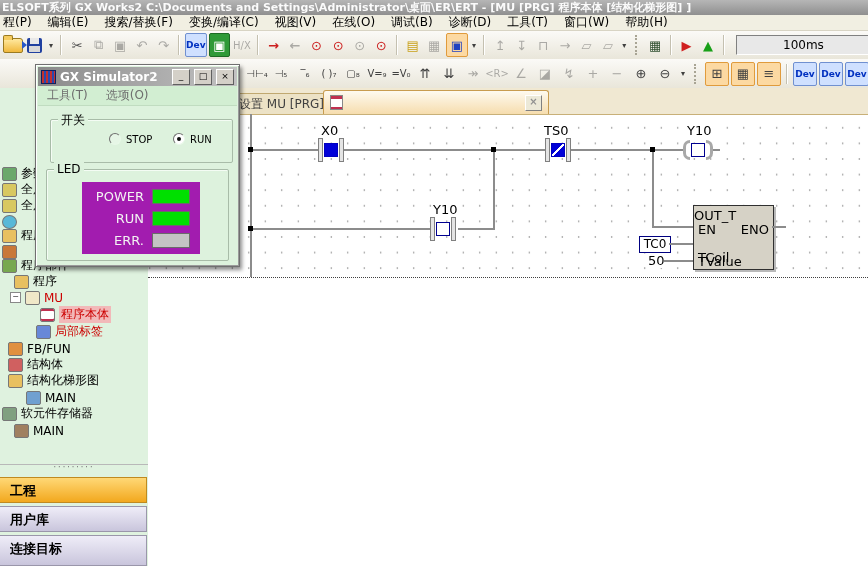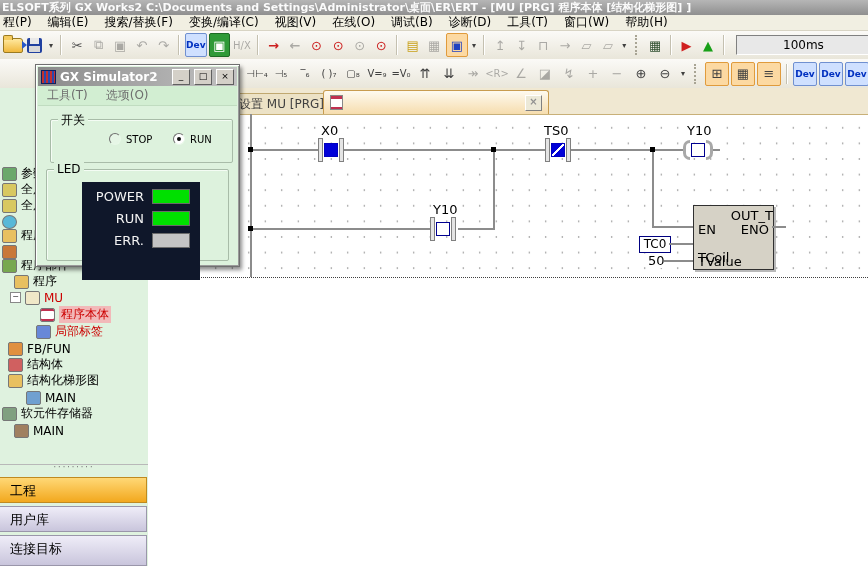--- a/index.html
+++ b/index.html
@@ -31,21 +31,21 @@
   .scanbox{width:150px;height:18px;margin-left:6px;background:#e8e8e8;border:1px solid;border-color:#808080 #ffffff #ffffff #808080;text-align:center;line-height:18px;font-size:12px}
   #tb2-left{left:2px;top:62px}
   
   #sidebar{left:0;top:88px;width:148px;height:478px;background:#dff2df;border-right:1px solid #8a8a8a;overflow:hidden}
   .navrow{position:absolute;display:flex;align-items:center;gap:4px;height:15px;white-space:nowrap;font-size:12px}
   .nico{width:13px;height:12px;border-radius:2px;border:1px solid #777;flex:none}
   .red{color:#cc0000}
   .selrow{background:#f2b9b9;padding:0 2px}
   .expbox{width:9px;height:9px;background:#fff;border:1px solid #888;font-size:8px;line-height:7px;text-align:center;color:#333;flex:none}
   #splitdots{left:0;top:464px;width:148px;height:8px;border-top:1px solid #b8b8b8;text-align:center;color:#707070;font-size:8px;line-height:6px;letter-spacing:2px}
-  .panelbar{left:0;width:147px;height:26px;font-weight:normal;font-size:13px;line-height:26px;padding-left:10px;border:1px solid #9a96aa;border-left:none;box-sizing:border-box}
+  .panelbar{left:0;width:147px;height:26px;font-weight:bold;font-size:13px;line-height:26px;padding-left:10px;border:1px solid #9a96aa;border-left:none;box-sizing:border-box}
   .panel-orange{background:linear-gradient(#ffd876,#f2a81e);border-color:#c08a20}
   .panel-lav{background:linear-gradient(#efedf8,#c9c5dc)}
   
   #editor{left:148px;top:88px;width:720px;height:478px;background:#fff;overflow:hidden}
   #tabbar{position:absolute;left:0;top:0;width:720px;height:26px;background:#f0e8d2;border-bottom:1px solid #c8b078}
   .tab-bg{position:absolute;left:70px;bottom:0;width:110px;height:20px;background:#ece2c6;border:1px solid #c0a870;border-bottom:none;border-radius:3px 3px 0 0;font-size:12px;color:#404040;line-height:20px;padding:0 8px;white-space:nowrap;overflow:hidden}
   .tab-active{position:absolute;left:175px;bottom:0;width:212px;height:23px;background:linear-gradient(#fefaf0,#f6ddae);border:1px solid #c89c50;border-bottom:none;border-radius:3px 3px 0 0;display:flex;align-items:center;gap:5px;padding:0 6px;font-size:12px;font-weight:bold;color:#2a2a2a;white-space:nowrap}
   .tab-ic{width:11px;height:13px;background:#fff;border:1px solid #888;box-shadow:inset 0 -2px 0 #c03050, inset 0 3px 0 #c03050;flex:none}
   .tab-close{width:15px;height:14px;background:#ece9d8;border:1px solid;border-color:#fff #808080 #808080 #fff;color:#909090;font-size:10px;line-height:12px;text-align:center;margin-left:auto}
   #ladder{position:absolute;left:0;top:26px;width:720px;height:163px;background-image:radial-gradient(circle,#9a9a9a 0.8px,transparent 1.1px);background-size:16.5px 15.6px;background-position:10px 6px;border-bottom:1px dotted #404040}
@@ -55,39 +55,39 @@
   .lad-label{position:absolute;font-size:13px;color:#000;background:#fff;padding:0 1px;white-space:nowrap}
   .contact{position:absolute;display:flex;align-items:center;gap:1px;height:24px}
   .cbar{width:5px;height:24px;background:#e4e4e4;border:1px solid #808080;box-sizing:border-box}
   .csq{width:14px;height:14px;border:1px solid #000090;background:#fff;box-sizing:border-box}
   .csq.on{background:#0000d8;border-color:#0000c0}
   .csq.ncon{background:linear-gradient(135deg,#0000d8 42%,#ffffff 42%,#ffffff 58%,#0000d8 58%)}
   .coil{position:absolute;display:flex;align-items:center;gap:1px;height:24px}
   .carc-l{width:7px;height:20px;border:3px solid #a8a8a8;border-right:none;border-radius:12px 0 0 12px;box-sizing:border-box}
   .carc-r{width:7px;height:20px;border:3px solid #a8a8a8;border-left:none;border-radius:0 12px 12px 0;box-sizing:border-box}
   .fblock{position:absolute;background:#d6d2c6;border:1px solid #303030;box-shadow:2px 2px 0 rgba(100,100,100,.45)}
-  .fbt{position:absolute;width:100%;text-align:right;font-size:13px;top:2px}
+  .fbt{position:absolute;width:100%;text-align:left;font-size:13px;top:2px}
   .pin{position:absolute;font-size:13px}
   .opbox{position:absolute;width:30px;height:15px;background:#fff;border:1px solid #000080;font-size:12px;text-align:center;line-height:15px}
   .opnum{position:absolute;font-size:13px;background:#fff;padding:0 1px}
   
   #sim{left:35px;top:64px;width:203px;height:201px;background:#ddf2dd;border:1px solid #707070;box-shadow:inset 1px 1px 0 #ffffff,inset -1px -1px 0 #9a9a9a,2px 3px 4px rgba(0,0,0,.45)}
   #sim-title{position:absolute;left:2px;top:2px;right:2px;height:19px;background:linear-gradient(to right,#8a8a8a,#c2c2c2);display:flex;align-items:center;gap:4px;padding:0 3px}
   #sim-title .ttl{color:#fff;font-weight:bold;font-size:12px;flex:1;white-space:nowrap;overflow:hidden}
   .sim-ic{width:13px;height:12px;background:repeating-linear-gradient(90deg,#c03030 0 2px,#2848b0 2px 4px);border:1px solid #102060;flex:none}
   .wbtn{width:16px;height:14px;background:#d4d0c8;border:1px solid;border-color:#fff #606060 #606060 #fff;font-size:9px;line-height:12px;text-align:center;color:#000;flex:none}
   #sim-menu{position:absolute;left:2px;top:21px;right:2px;height:19px;background:#d2eed2;display:flex;align-items:center;color:#6e6e6e;font-size:12px;border-bottom:1px solid #c0dcc0}
   #sim-menu .mi{padding:0 9px}
   .grp{position:absolute;border:1px solid #a8bca8;box-shadow:inset 1px 1px 0 #f4fcf4;border-radius:2px}
   .grp-label{position:absolute;top:-8px;left:7px;background:#ddf2dd;padding:0 3px;font-size:12px}
   .radio{display:flex;align-items:center;gap:5px;position:absolute;font-size:10px}
   .rcirc{width:12px;height:12px;border-radius:50%;background:#e6f6e6;border:1px solid;border-color:#707070 #e8f8e8 #e8f8e8 #707070;box-sizing:border-box;position:relative}
   .rcirc.sel{background:#fff}
   .rcirc.sel::after{content:"";position:absolute;left:3px;top:3px;width:4px;height:4px;border-radius:50%;background:#101010}
-  #ledpanel{position:absolute;left:35px;top:12px;width:118px;height:98px;background:#0f172a}
+  #ledpanel{position:absolute;left:35px;top:12px;width:118px;height:72px;background:#a21caf}
   .ledrow{position:absolute;display:flex;align-items:center;gap:8px;height:14px}
   .ledlbl{width:58px;text-align:right;color:#f2f2f2;font-size:13px}
   .led{width:36px;height:13px;border:1px solid #6a6a6a}
   .led-on{background:#00e000}
   .led-off{background:#c4c4c4}
 </style>
 </head>
 <body>
 
 <div id="titlebar" class="abs">ELSOFT系列 GX Works2 C:\Documents and Settings\Administrator\桌面\ER\ERT - [MU [PRG] 程序本体 [结构化梯形图] ]</div>

